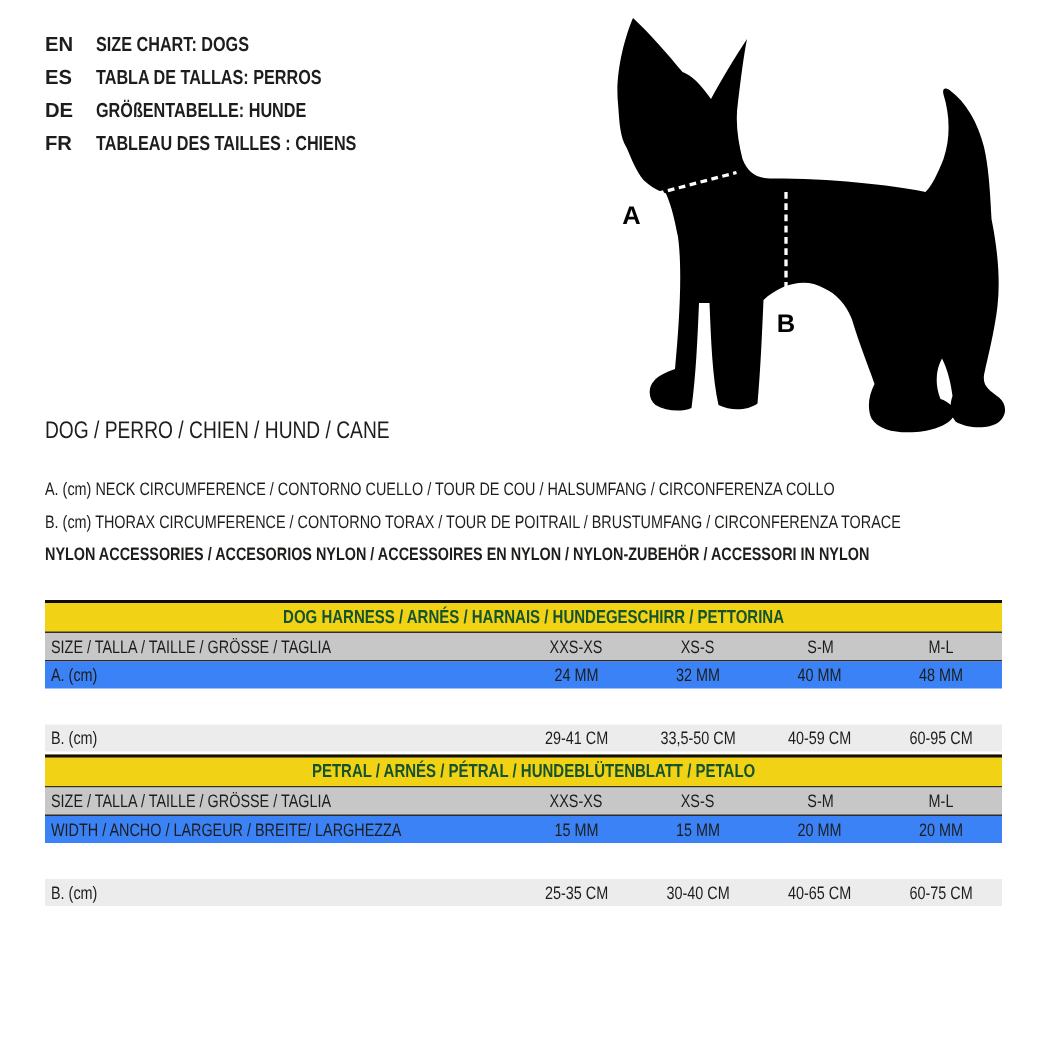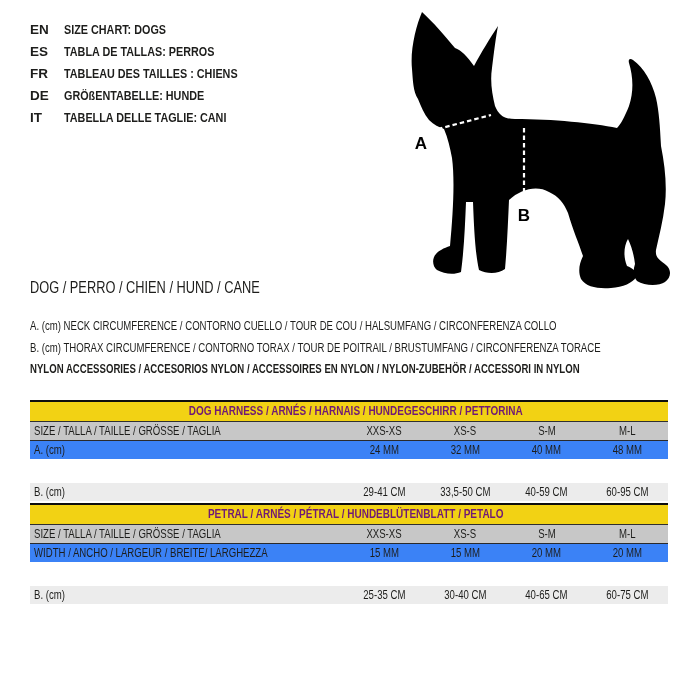--- a/index.html
+++ b/index.html
@@ -27,21 +27,21 @@
   .measure-line{height:21.5px;line-height:21.5px;white-space:nowrap;}
   .measure-line.bold{font-weight:bold;}
 
   
   .tbl{position:absolute;left:30px;width:638px;}
   .tbl.first{top:400px;}
   .tbl.second{top:503px;}
   .tbl-title{
     height:19px;line-height:19px;background:#F2D214;
     border-top:2px solid #0e0e0e;border-bottom:1px solid #2f2f2f;
-    text-align:center;font-weight:bold;font-size:12.5px;color:#701a75;padding-left:13px;
+    text-align:center;font-weight:bold;font-size:12.5px;color:#14532d;padding-left:13px;
   }
   .t-row{display:flex;height:18px;align-items:center;font-size:12px;}
   .r-size{background:#C7C7C7;border-bottom:1px solid #2a2a2a;}
   .r-white{background:#3b82f6;}
   .r-light{background:#ECECEC;margin-top:24px;}
   .c-label{width:314px;flex:0 0 314px;padding-left:4px;box-sizing:border-box;text-decoration:underline;}
   .c-val{width:81px;flex:0 0 81px;text-align:center;}
 </style>
 </head>
 <body>
@@ -49,30 +49,26 @@
 <div class="lang-list">
   <div class="lang-row">
     <span class="lang-code">EN</span>
     <span class="cx">SIZE CHART: DOGS</span>
   </div>
   <div class="lang-row">
     <span class="lang-code">ES</span>
     <span class="cx">TABLA DE TALLAS: PERROS</span>
   </div>
   <div class="lang-row">
-    <span class="lang-code">FR</span>
-    <span class="cx">TABLEAU DES TAILLES : CHIENS</span>
-  </div>
-  <div class="lang-row">
     <span class="lang-code">DE</span>
     <span class="cx">GRÖßENTABELLE: HUNDE</span>
   </div>
   <div class="lang-row">
-    <span class="lang-code">IT</span>
-    <span class="cx">TABELLA DELLE TAGLIE: CANI</span>
+    <span class="lang-code">FR</span>
+    <span class="cx">TABLEAU DES TAILLES : CHIENS</span>
   </div>
 </div>
 
 <svg class="dog-figure" viewBox="0 0 285 292" xmlns="http://www.w3.org/2000/svg">
   <path fill="#000000" d="
     M29,6
     C23,20 17,44 19,63
     C20,75 20,85 25,93
     C28,100 31,108 36,114
     C41,119 46,121 51,123

